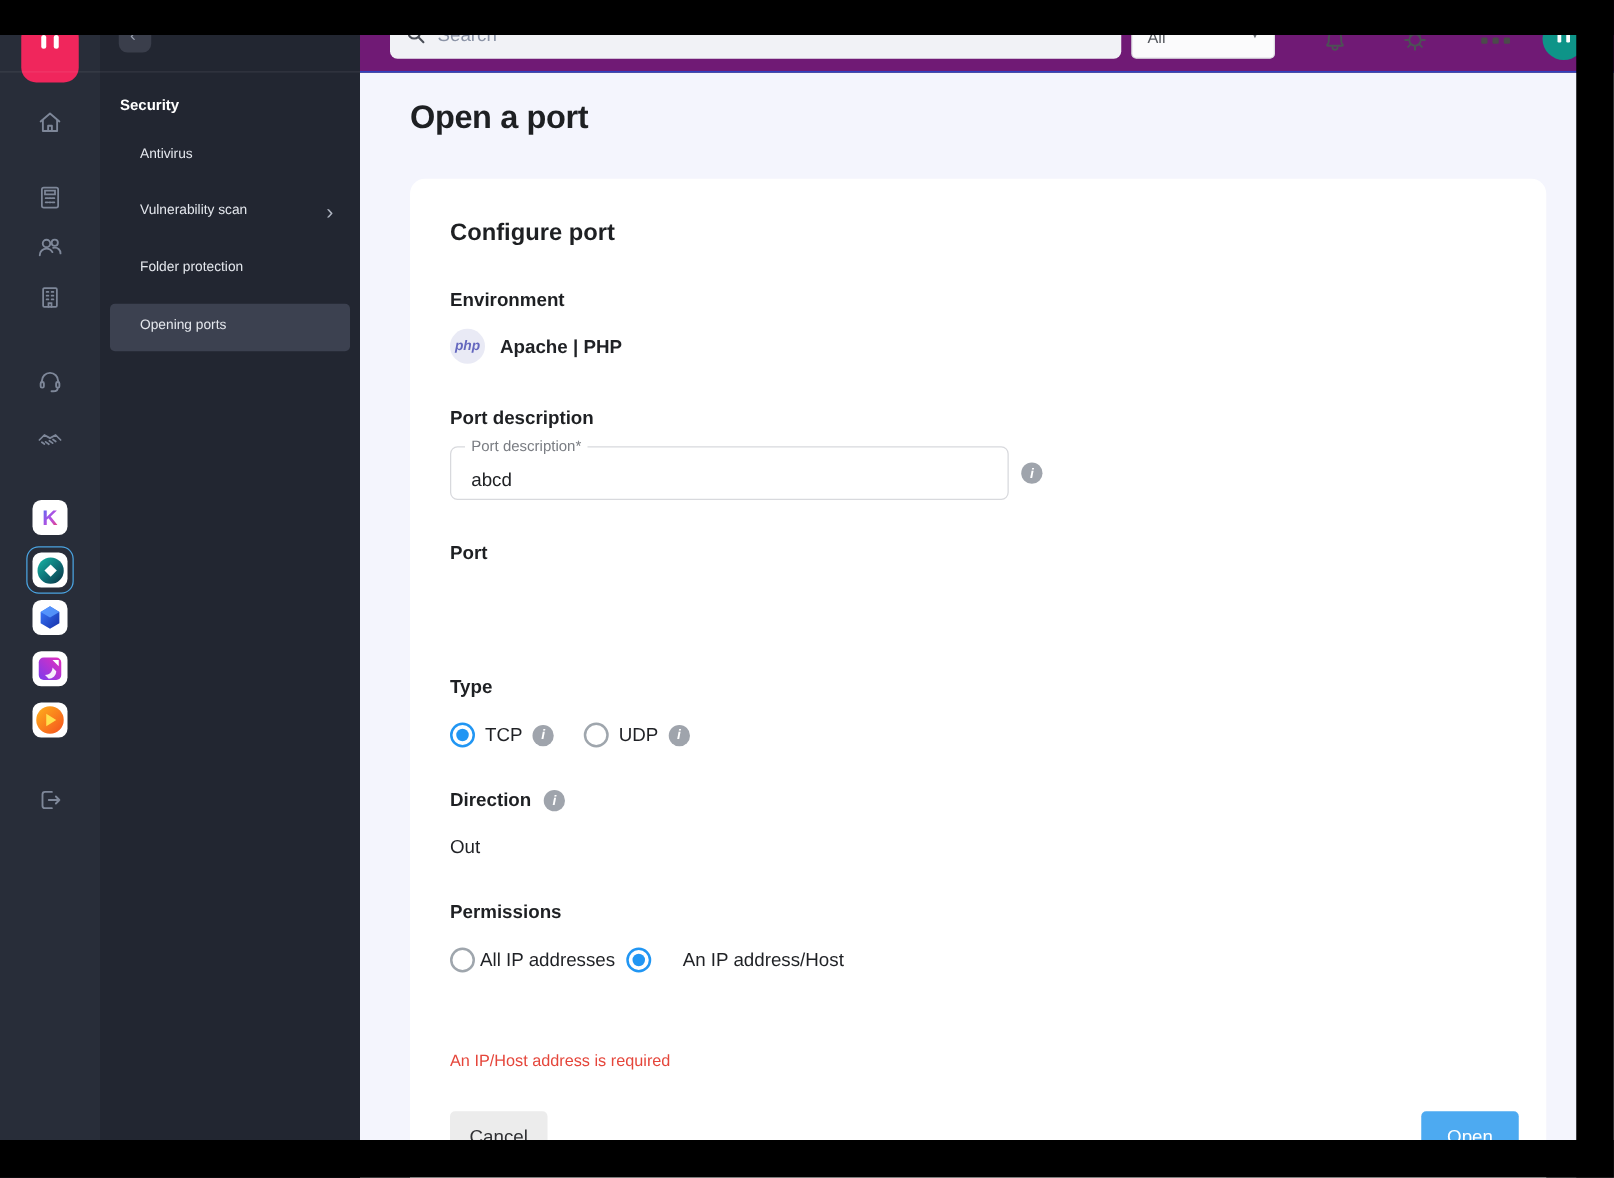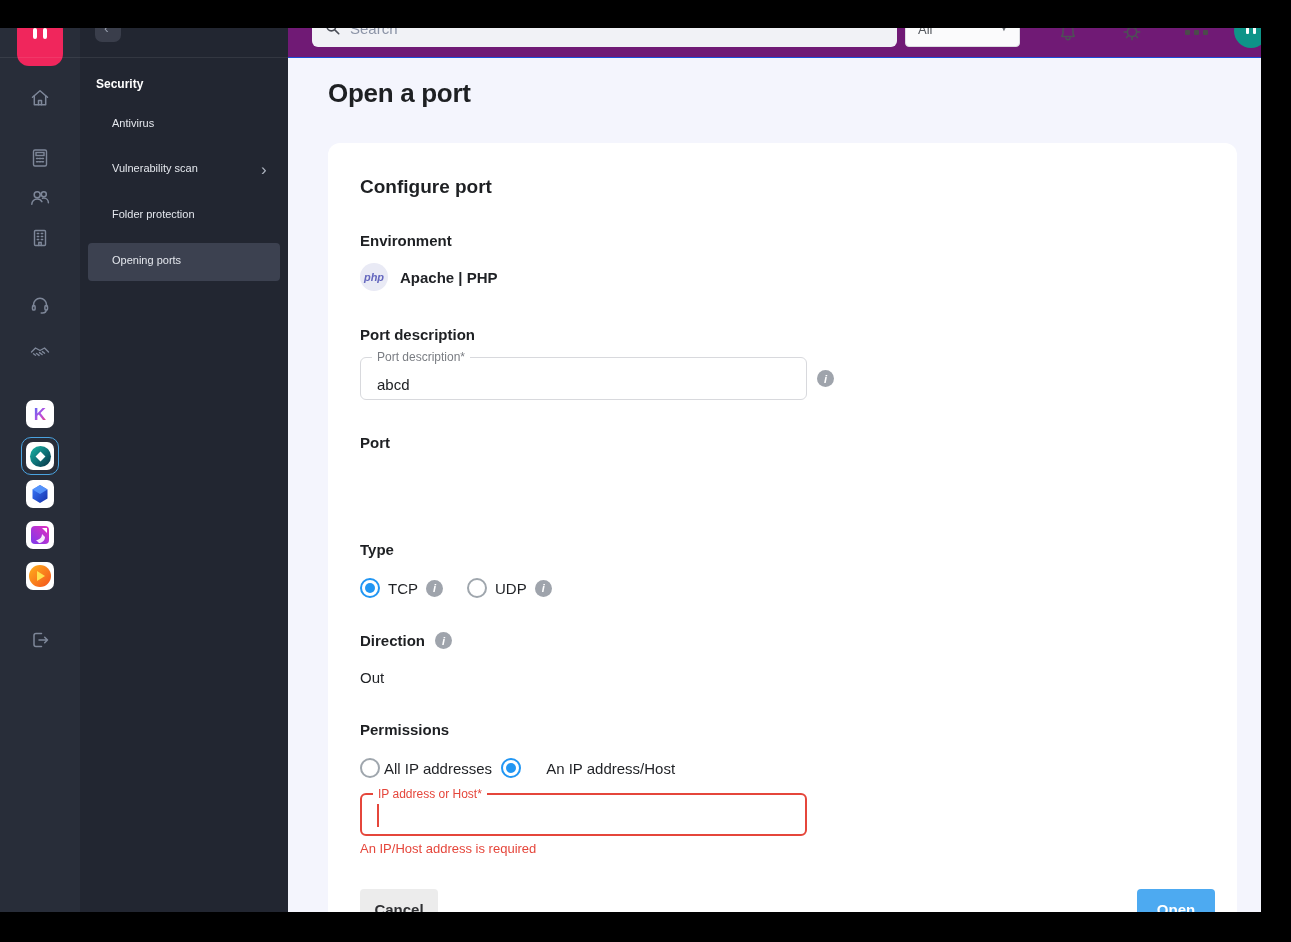--- a/index.html
+++ b/index.html
@@ -86,21 +86,21 @@
 
   .info { width:17px; height:17px; border-radius:50%; background:#9FA4AC; color:#fff; font-size:11px; font-weight:700;
           font-style:italic; display:inline-flex; align-items:center; justify-content:center; flex:0 0 auto; }
   .info::before { content:"i"; }
 
   .radio { width:20px; height:20px; border-radius:50%; border:2px solid #9FA6AD; background:#fff; flex:0 0 auto; position:relative; }
   .radio.checked { border-color:#2196F3; }
   .radio.checked::after { content:""; position:absolute; left:3px; top:3px; width:10px; height:10px; border-radius:50%; background:#2196F3; }
   .radio-row { position:absolute; left:32px; display:flex; align-items:center; }
 
-  .btn { position:absolute; height:40px; border-radius:4px; font-size:15px; font-weight:700; display:flex;
+  .btn { position:absolute; height:40px; border-radius:4px; font-size:15px; font-weight:400; display:flex;
          align-items:center; justify-content:center; cursor:default; }
   .btn-cancel { left:32px; top:746px; width:78px; background:#ECECEC; color:#2F3033; }
   .btn-open { left:809px; top:746px; width:78px; background:#4DAAF1; color:#FFFFFF; }
 </style>
 </head>
 <body>
 
 <div class="app">
 
   <div class="rail">
@@ -307,25 +307,20 @@
       <div class="body-text" style="position:absolute; left:32px; top:526px;">Out</div>
 
       <div class="sec-label" style="top:578px;">Permissions</div>
       <div class="radio-row" style="top:615px;">
         <span class="radio"></span>
         <span class="body-text" style="margin-left:4px;">All IP addresses</span>
         <span class="radio checked" style="margin-left:9px;"></span>
         <span class="body-text" style="margin-left:25px;">An IP address/Host</span>
       </div>
 
-      <div class="field error" style="left:32px; top:650px; width:447px; height:43px;">
-        <span class="flabel">IP address or Host*</span>
-        <input type="text" value="" style="">
-        <span class="caret"></span>
-      </div>
       <div class="error-msg">An IP/Host address is required</div>
 
       <div class="btn btn-cancel">Cancel</div>
       <div class="btn btn-open">Open</div>
     </div>
   </div>
 
   <div class="bar bar-top"></div>
   <div class="bar bar-right"></div>
   <div class="bar bar-bottom"></div>

